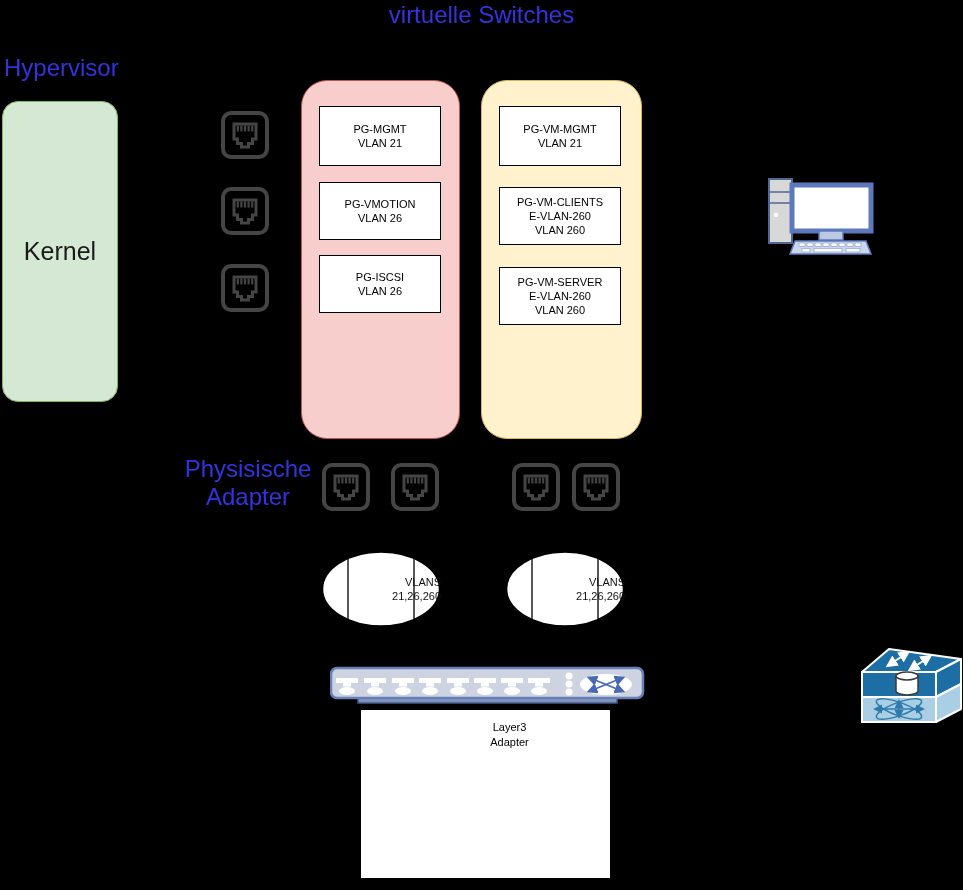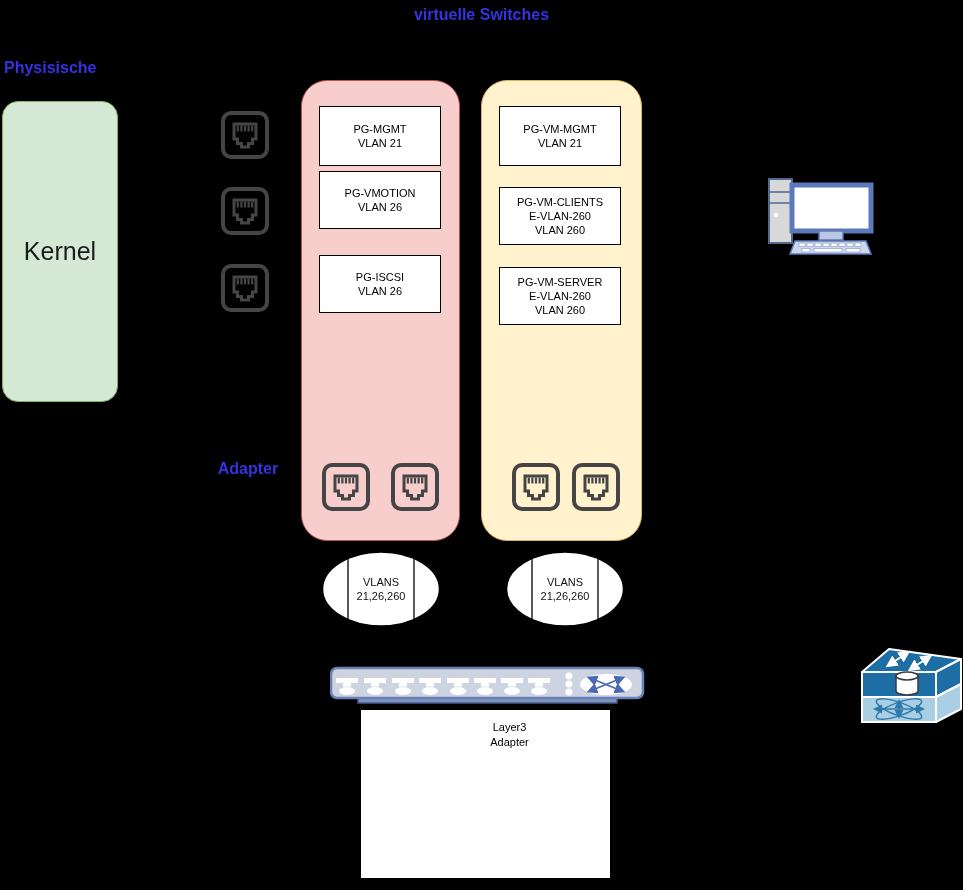--- a/index.html
+++ b/index.html
@@ -2,45 +2,45 @@
 <html style="--background: #000000; --heading-text: #3333E0; --kernel-fill: #D5E8D4; --kernel-stroke: #82B366; --vswitch-kernel-fill: #F8CECC; --vswitch-kernel-stroke: #B85450; --vswitch-vm-fill: #FFF2CC; --vswitch-vm-stroke: #D6B656; --port-icon: #454545; --switch-dark-blue: #1C6EA4; --switch-light-blue: #AACFE4; --rack-switch-fill: #CDD3E0; --rack-switch-stroke: #687FB8;"><head>
 <meta charset="utf-8">
 <style>
   html,body{margin:0;padding:0;background:#000;}
   #canvas{
     position:relative;width:963px;height:890px;background:var(--background,#000);
     font-family:"Liberation Sans", sans-serif;overflow:hidden;
   }
   .abs{position:absolute;}
   .heading{
-    color:var(--heading-text,#3333E0);font-weight:bold;font-size:16px;line-height:24px;
+    color:var(--heading-text,#3333E0);font-weight:normal;font-size:24px;line-height:24px;
   }
   .center{text-align:center;}
   
   .kernel-box{
     left:2px;top:101px;width:116px;height:301px;box-sizing:border-box;
     background:var(--kernel-fill,#D5E8D4);border:1.5px solid var(--kernel-stroke,#82B366);
     border-radius:16px;display:flex;align-items:center;justify-content:center;
   }
   .kernel-box span{font-size:25px;color:#1a1a1a;}
   
-  .vswitch{box-sizing:border-box;border-radius:26px;top:80px;height:461px;}
+  .vswitch{box-sizing:border-box;border-radius:26px;top:80px;height:359px;}
   .vswitch.red{left:301px;width:159px;background:var(--vswitch-kernel-fill,#F8CECC);border:1.5px solid var(--vswitch-kernel-stroke,#B85450);}
   .vswitch.yellow{left:481px;width:161px;background:var(--vswitch-vm-fill,#FFF2CC);border:1.5px solid var(--vswitch-vm-stroke,#D6B656);}
   .pg-box{
     position:absolute;left:17px;width:122px;box-sizing:border-box;background:#fff;border:1px solid #000;
     display:flex;flex-direction:column;align-items:center;justify-content:center;
     font-size:11px;line-height:14px;color:#000;text-align:center;
   }
   .blk{display:block;}
   
   .phys-label{left:148px;top:455px;width:200px;line-height:28px;}
   
   .trunk-text{
-    display:flex;flex-direction:column;align-items:center;justify-content:center;
+    display:flex;flex-direction:column;align-items:flex-end;justify-content:center;
     font-size:11px;line-height:14px;color:#111;text-align:center;
   }
   
   .l3-box{
     left:361px;top:710px;width:249px;height:168px;box-sizing:border-box;background:#fff;
     color:#000;font-size:11px;line-height:14px;padding-top:10px;
   }
   .l3-title{text-align:center;line-height:15px;padding-left:48px;}
   .l3-block{margin:13px 0 0 11px;}
   .ind{margin-left:8px;}
@@ -69,42 +69,42 @@
       <marker id="mwhite" markerWidth="7" markerHeight="7" refX="4" refY="3" orient="auto-start-reverse">
         <path d="M0,0 L6,3 L0,6 Z" fill="#ffffff"></path>
       </marker>
       <marker id="mdark" markerWidth="7" markerHeight="7" refX="4" refY="3" orient="auto-start-reverse">
         <path d="M0,0 L6,3 L0,6 Z" fill="#2e7bab"></path>
       </marker>
     </defs>
   </svg>
 
   <div class="abs heading center" style="left:0;top:3px;width:963px;">virtuelle Switches</div>
-  <div class="abs heading" style="left:4px;top:56px;">Physisische</div>
+  <div class="abs heading" style="left:4px;top:56px;">Hypervisor</div>
 
   <div class="abs kernel-box">
     <span>Kernel</span>
   </div>
 
   <div class="abs" style="left:220px;top:110px;width:50px;height:50px"><svg width="50" height="50">
         <use href="#rj45"></use>
       </svg></div>
   <div class="abs" style="left:220px;top:186px;width:50px;height:50px"><svg width="50" height="50">
         <use href="#rj45"></use>
       </svg></div>
   <div class="abs" style="left:220px;top:263px;width:50px;height:50px"><svg width="50" height="50">
         <use href="#rj45"></use>
       </svg></div>
 
   <div class="abs vswitch red">
     <div class="pg-box" style="top:25px;height:60px">
       <span class="blk">PG-MGMT</span>
       <span class="blk">VLAN 21</span>
     </div>
-    <div class="pg-box" style="top:90px;height:58px">
+    <div class="pg-box" style="top:101px;height:58px">
       <span class="blk">PG-VMOTION</span>
       <span class="blk">VLAN 26</span>
     </div>
     <div class="pg-box" style="top:174px;height:58px">
       <span class="blk">PG-ISCSI</span>
       <span class="blk">VLAN 26</span>
     </div>
   </div>
 
   <div class="abs vswitch yellow">
@@ -143,20 +143,21 @@
         <rect x="85" y="67" width="6" height="3.5"></rect>
           <rect x="93" y="67" width="6" height="3.5"></rect>
         <rect x="40" y="72.5" width="8" height="3.5"></rect>
           <rect x="52" y="72.5" width="28" height="3.5"></rect>
         <rect x="84" y="72.5" width="14" height="3.5"></rect>
       </g>
     </svg>
   </div>
 
   <div class="abs heading center phys-label">
+    <span class="blk">Physisische</span>
     <span class="blk">Adapter</span>
   </div>
 
   <div class="abs" style="left:321px;top:462px;width:50px;height:50px"><svg width="50" height="50">
         <use href="#rj45"></use>
       </svg></div>
   <div class="abs" style="left:390px;top:462px;width:50px;height:50px"><svg width="50" height="50">
         <use href="#rj45"></use>
       </svg></div>
   <div class="abs" style="left:511px;top:462px;width:50px;height:50px"><svg width="50" height="50">

